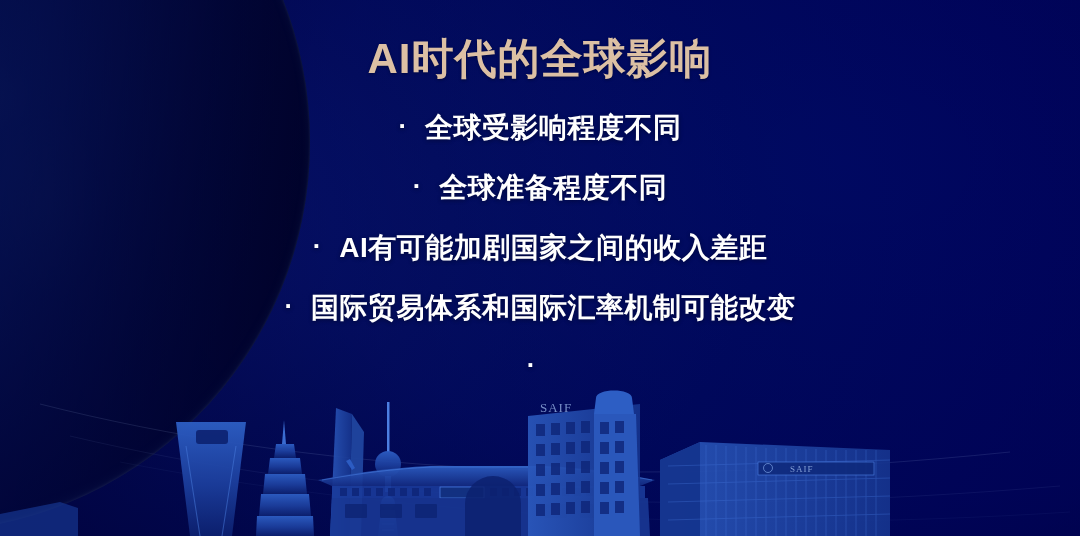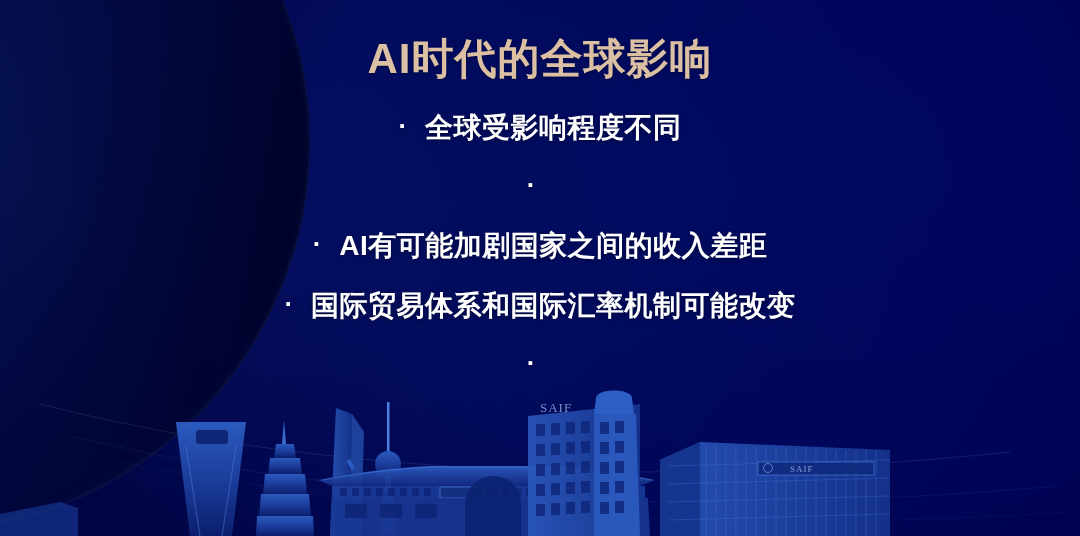--- a/index.html
+++ b/index.html
@@ -346,20 +346,21 @@
 
     <div class="bullets">
 
       <div class="bullet-row r0">
         <span class="bullet-dot">·</span>
         <span class="bullet-text">全球受影响程度不同</span>
       </div>
 
       <div class="bullet-row r1">
         <span class="bullet-dot">·</span>
+        <span class="bullet-text">全球准备程度不同</span>
       </div>
 
       <div class="bullet-row r2">
         <span class="bullet-dot">·</span>
         <span class="bullet-text">AI有可能加剧国家之间的收入差距</span>
       </div>
 
       <div class="bullet-row r3">
         <span class="bullet-dot">·</span>
         <span class="bullet-text">国际贸易体系和国际汇率机制可能改变</span>

